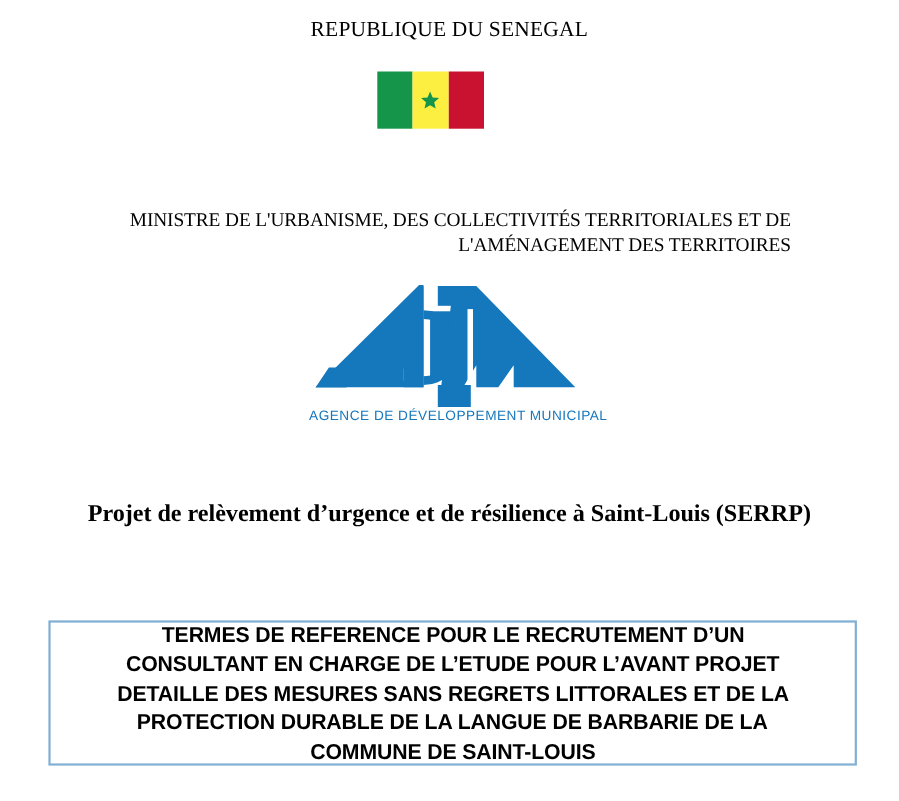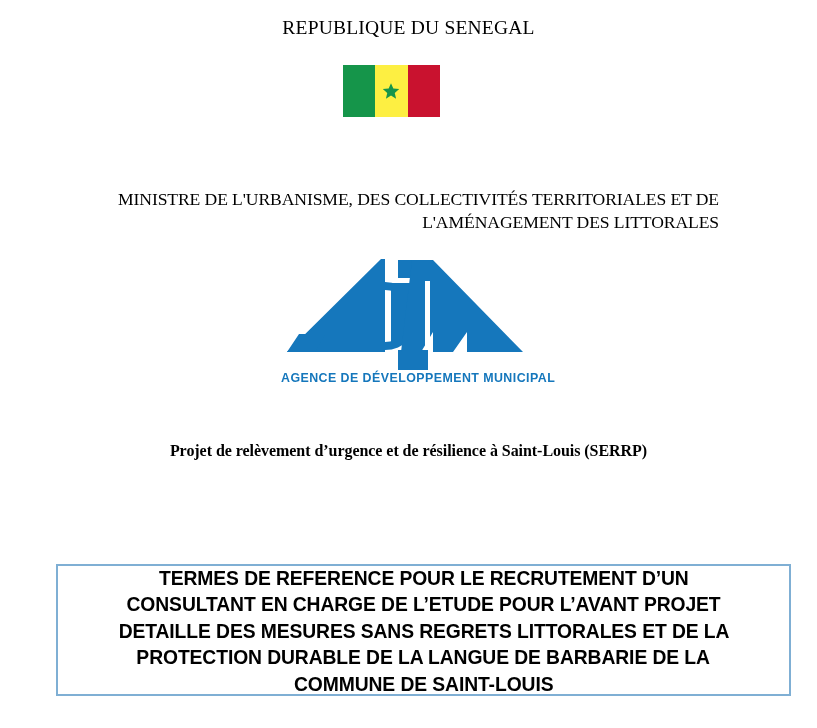--- a/index.html
+++ b/index.html
@@ -104,45 +104,45 @@
     height: 114px;
   }
   .logo-mark svg { display: block; width: 100%; height: 100%; }
   .logo-tagline {
     position: absolute;
     left: 0;
     top: 113px;
     width: 248px;
     text-align: center;
     font-family: "Liberation Sans", "DejaVu Sans", sans-serif;
-    font-weight: bold;
+    font-weight: normal;
     font-size: 12.4px;
     letter-spacing: 0.45px;
     color: #1577bc;
     white-space: nowrap;
   }
 
   
   .project-line {
     position: absolute;
-    top: 440px;
+    top: 456px;
     left: 0;
     width: 817px;
     text-align: center;
     font-family: "Liberation Serif", "DejaVu Serif", serif;
     font-weight: bold;
-    font-size: 16px;
+    font-size: 22px;
     line-height: 22px;
     letter-spacing: -0.05px;
   }
 
   
   .title-box {
     position: absolute;
-    left: 56px;
+    left: 44px;
     top: 564px;
     width: 735px;
     height: 132px;
     box-sizing: border-box;
     border: 2px solid #7fafd4;
     background: #ffffff;
     display: flex;
     flex-direction: column;
     align-items: center;
     justify-content: center;
@@ -176,21 +176,21 @@
         <svg viewBox="0 0 24 24" aria-hidden="true">
           <polygon fill="currentColor" points="12,1 15.3,8.6 23.6,9.3 17.3,14.8 19.2,22.9 12,18.5 4.8,22.9 6.7,14.8 0.4,9.3 8.7,8.6"></polygon>
         </svg>
       </div>
     </div>
     <div class="flag-band flag-red"></div>
   </div>
 
   <div class="ministry-block">
     <div class="ministry-line">MINISTRE DE L'URBANISME, DES COLLECTIVITÉS TERRITORIALES ET DE</div>
-    <div class="ministry-line">L'AMÉNAGEMENT DES LITTORALES</div>
+    <div class="ministry-line">L'AMÉNAGEMENT DES TERRITOIRES</div>
   </div>
 
   <div class="logo-wrap">
     <div class="logo-mark">
       <svg viewBox="0 0 248 114" aria-hidden="true">
 
         <path fill="#1577bc" d="M104 2 L104 88 L86 88 L86 76 L46 76 L34 94 L6 94 Z"></path>
         <path fill="#1577bc" d="M104 2 L104 94 L6 94 L18 76 L46 76 L86 76 L86 88 L104 88 Z"></path>
         <path fill="#1577bc" d="M100 1 L6 94 L34 94 L44 77 L86 77 L86 94 L104 94 L104 1 Z"></path>
 

